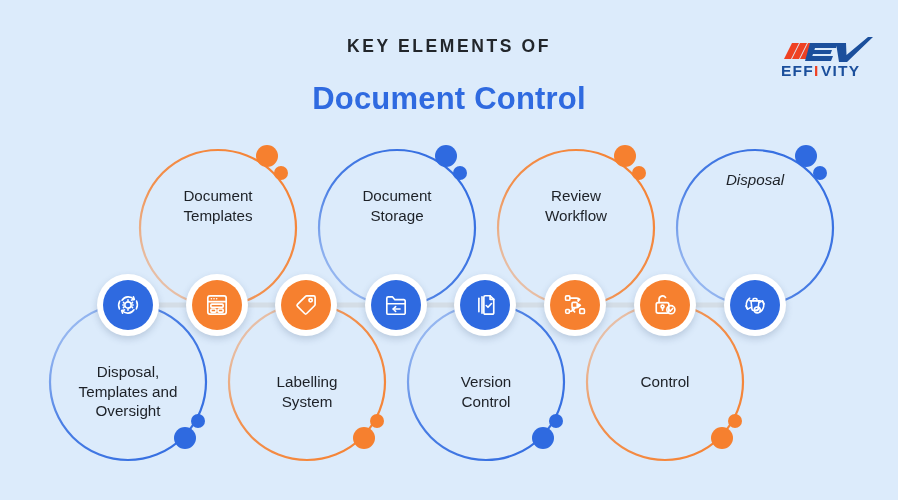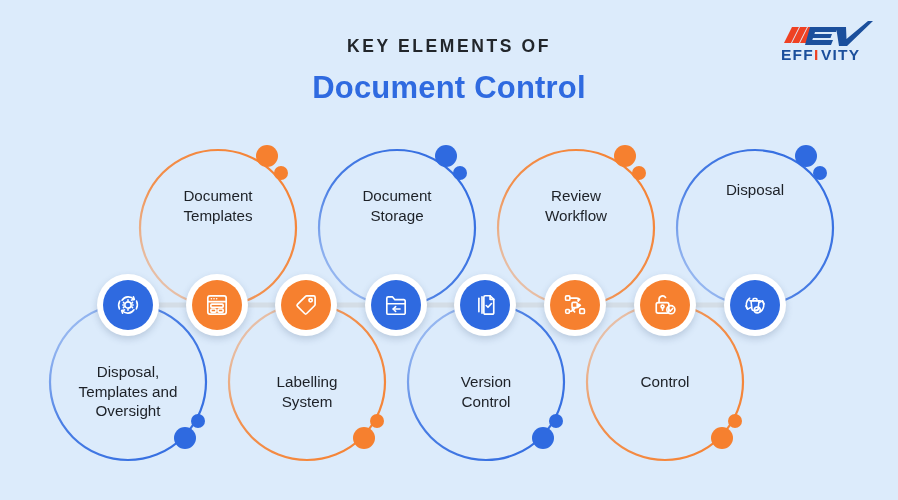--- a/index.html
+++ b/index.html
@@ -12,27 +12,27 @@
   #stage{position:absolute;inset:0;width:898px;height:420px;}
 
   
   .header{position:absolute;left:0;top:0;width:898px;text-align:center;}
   .kicker{
     margin-top:38px;
     font-size:17.5px;letter-spacing:2.6px;font-weight:700;
     color:#22262b;text-transform:uppercase;line-height:1;
   }
   .title{
-    margin-top:16px;
+    margin-top:27px;
     font-size:31px;font-weight:700;color:#2f6ae0;line-height:1;
     letter-spacing:.2px;
   }
 
   
-  .logo{position:absolute;right:22px;top:18px;width:96px;height:46px;}
+  .logo{position:absolute;right:22px;top:34px;width:96px;height:46px;}
   .logo svg{display:block;}
 
   
   #scene{position:absolute;left:0;top:0;}
 
   
   .ringlabel{
     position:absolute;text-align:center;color:#1d2127;
     font-size:15.2px;line-height:19.5px;font-weight:400;
     width:170px;
@@ -160,21 +160,21 @@
     <div>Templates</div>
   </div>
   <div class="ringlabel" style="left:312px;top:186px;">
     <div>Document</div>
     <div>Storage</div>
   </div>
   <div class="ringlabel" style="left:491px;top:186px;">
     <div>Review</div>
     <div>Workflow</div>
   </div>
-  <div class="ringlabel" style="left:670px;top:180px;">
+  <div class="ringlabel" style="left:670px;top:170px;font-style:italic;">
     <div>Disposal</div>
   </div>
 
   <div class="ringlabel" style="left:43px;top:362px;">
     <div>Disposal,</div>
     <div>Templates and</div>
     <div>Oversight</div>
   </div>
   <div class="ringlabel" style="left:222px;top:372px;">
     <div>Labelling</div>

